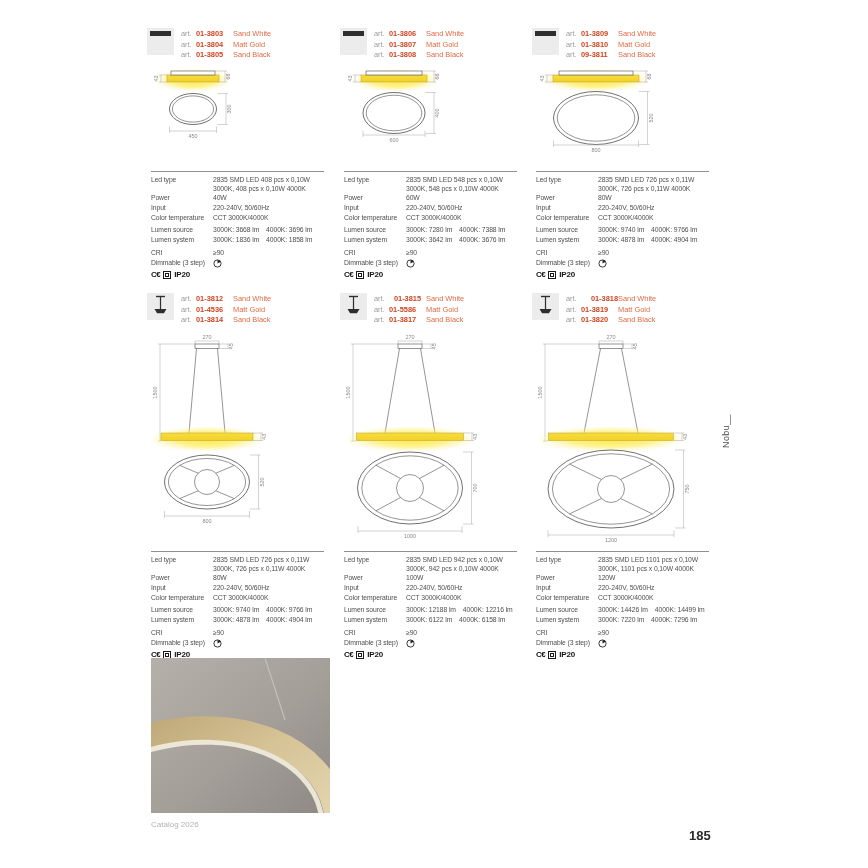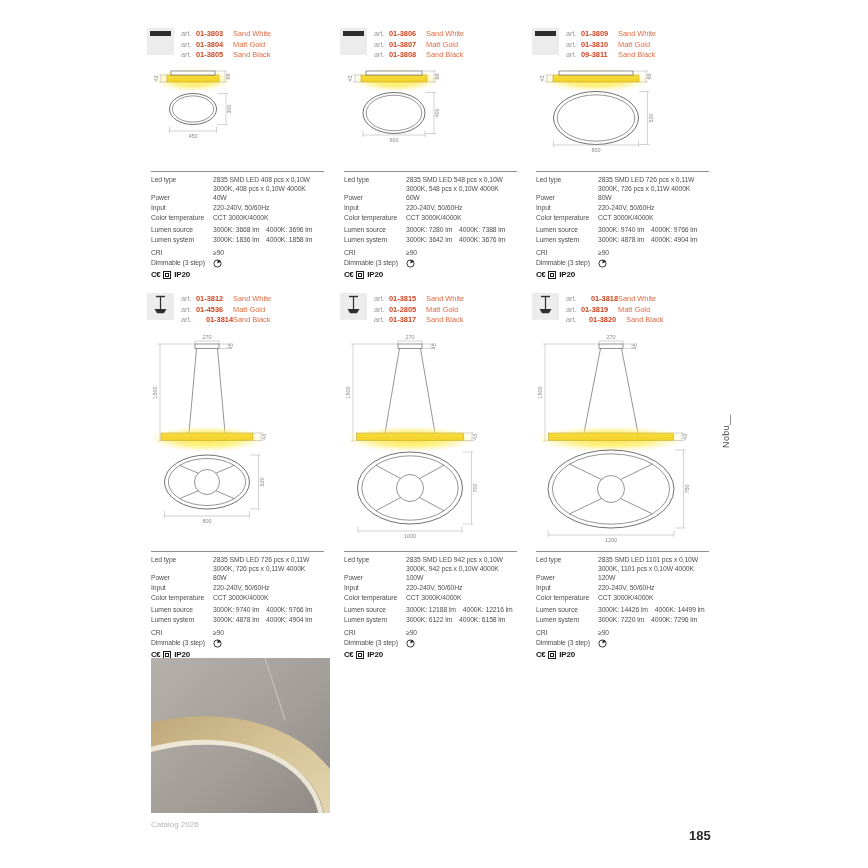--- a/index.html
+++ b/index.html
@@ -363,40 +363,40 @@
           <span class="code" style="color: rgb(207, 67, 31);">01-3812</span>
           <span class="fin" style="color: rgb(224, 106, 66);">Sand White</span>
         </div>
     <div class="vrow">
           <span class="art">art.</span>
           <span class="code" style="color: rgb(207, 67, 31);">01-4536</span>
           <span class="fin" style="color: rgb(224, 106, 66);">Matt Gold</span>
         </div>
     <div class="vrow">
           <span class="art">art.</span>
-          <span class="code" style="color: rgb(207, 67, 31); text-align: right;">01-3814</span>
+          <span class="code" style="color: rgb(207, 67, 31);">01-3814</span>
           <span class="fin" style="color: rgb(224, 106, 66);">Sand Black</span>
         </div>
   </div>
 </div>
 <div class="hdr" style="left:340px;top:293px">
   <div class="picon"><svg width="27" height="27">
           <line x1="9" y1="3.5" x2="18" y2="3.5" stroke="#2e2e2e" stroke-width="1.4"></line>
           <line x1="13.5" y1="3.5" x2="13.5" y2="16" stroke="#2e2e2e" stroke-width="1.2"></line>
           <path d="M7.5,16 h12 l-2.6,4.2 h-6.8 z" fill="#2e2e2e"></path>
         </svg></div>
   <div class="vars">
     <div class="vrow">
           <span class="art">art.</span>
-          <span class="code" style="color: rgb(207, 67, 31);">01-3815</span>
+          <span class="code" style="color: rgb(207, 67, 31); text-align: center;">01-3815</span>
           <span class="fin" style="color: rgb(224, 106, 66);">Sand White</span>
         </div>
     <div class="vrow">
           <span class="art">art.</span>
-          <span class="code" style="color: rgb(207, 67, 31);">01-2805</span>
+          <span class="code" style="color: rgb(207, 67, 31);">01-5586</span>
           <span class="fin" style="color: rgb(224, 106, 66);">Matt Gold</span>
         </div>
     <div class="vrow">
           <span class="art">art.</span>
           <span class="code" style="color: rgb(207, 67, 31);">01-3817</span>
           <span class="fin" style="color: rgb(224, 106, 66);">Sand Black</span>
         </div>
   </div>
 </div>
 <div class="hdr" style="left:532px;top:293px">
@@ -411,21 +411,21 @@
           <span class="code" style="color: rgb(207, 67, 31); text-align: right;">01-3818</span>
           <span class="fin" style="color: rgb(224, 106, 66);">Sand White</span>
         </div>
     <div class="vrow">
           <span class="art">art.</span>
           <span class="code" style="color: rgb(207, 67, 31);">01-3819</span>
           <span class="fin" style="color: rgb(224, 106, 66);">Matt Gold</span>
         </div>
     <div class="vrow">
           <span class="art">art.</span>
-          <span class="code" style="color: rgb(207, 67, 31); margin-left: 8px;">01-3820</span>
+          <span class="code" style="color: rgb(207, 67, 31);">01-3820</span>
           <span class="fin" style="color: rgb(224, 106, 66);">Sand Black</span>
         </div>
   </div>
 </div>
 
 <svg class="tech" style="left:151px;top:332px" width="178" height="215" viewBox="0 0 178 215">
   <text class="dt" text-anchor="middle" x="56" y="6.5">270</text>
   <line class="dl" x1="44" y1="9" x2="68" y2="9"></line>
       <line class="dl" x1="44" y1="9" x2="44" y2="12"></line>
       <line class="dl" x1="68" y1="9" x2="68" y2="12"></line>

